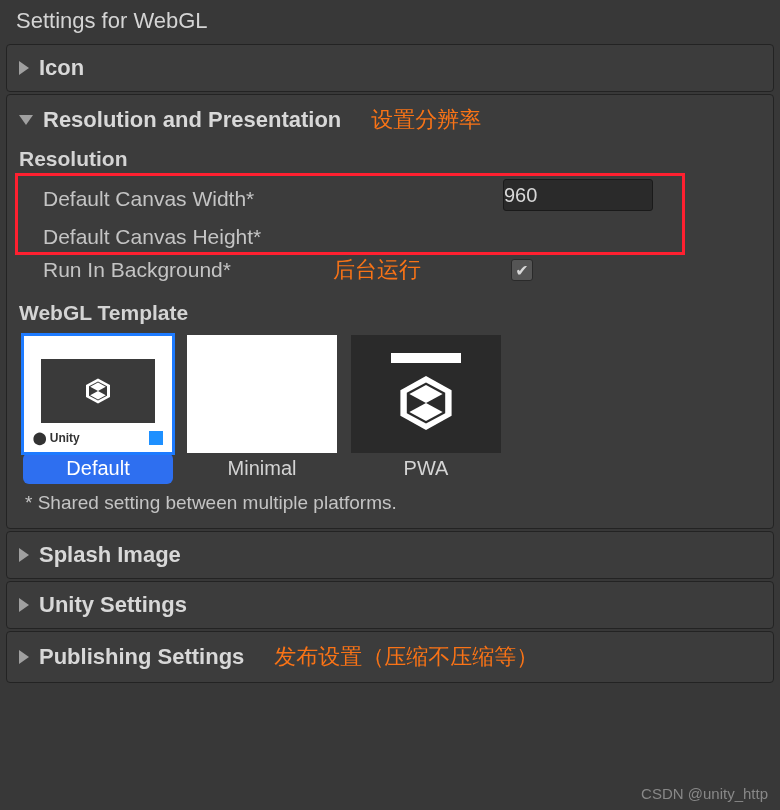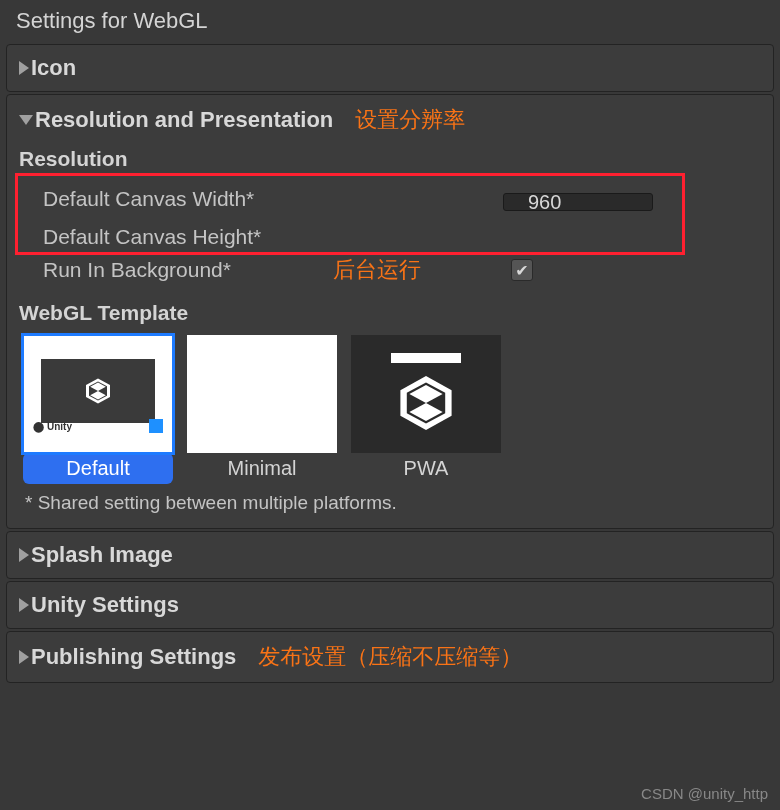--- a/index.html
+++ b/index.html
@@ -20,21 +20,21 @@
     .section {
       background: #3c3c3c;
       border: 1px solid #232323;
       border-radius: 4px;
       margin: 2px 6px;
       padding: 10px 12px;
     }
     .section-header {
       display: flex;
       align-items: center;
-      gap: 2px;
+      gap: 10px;
       cursor: pointer;
     }
     .section-header .label {
       font-weight: bold;
       font-size: 22px;
       color: #d8d8d8;
     }
     .triangle {
       width: 0; height: 0;
       display: inline-block;
@@ -72,23 +72,23 @@
       flex: 0 0 460px;
       font-size: 21px;
       color: #c4c4c4;
     }
     .field-input {
       background: #2a2a2a;
       border: 1px solid #1a1a1a;
       border-radius: 3px;
       color: #d8d8d8;
       font-size: 20px;
-      padding: 4px 24px;
+      padding: 4px 0;
       width: 150px;
-      height: 18px;
+      height: 32px;
     }
     .checkbox {
       width: 22px; height: 22px;
       background: #555555;
       border: 1px solid #2a2a2a;
       border-radius: 3px;
       display: flex;
       align-items: center;
       justify-content: center;
       color: #d8d8d8;
@@ -137,26 +137,26 @@
     .default-preview {
       position: absolute;
       top: 24px; left: 18px; right: 18px; bottom: 30px;
       background: #3a3a3a;
       display: flex;
       align-items: center;
       justify-content: center;
     }
     .default-footer {
       position: absolute;
-      bottom: 18px; left: 10px; right: 10px;
+      bottom: 6px; left: 10px; right: 10px;
       height: 18px;
       display: flex;
       justify-content: space-between;
       align-items: center;
-      font-size: 10px;
+      font-size: 12px;
       color: #333;
     }
     .pwa-thumb {
       background: #2a2a2a !important;
       display: flex;
       flex-direction: column;
       align-items: center;
       justify-content: center;
       gap: 8px;
     }

